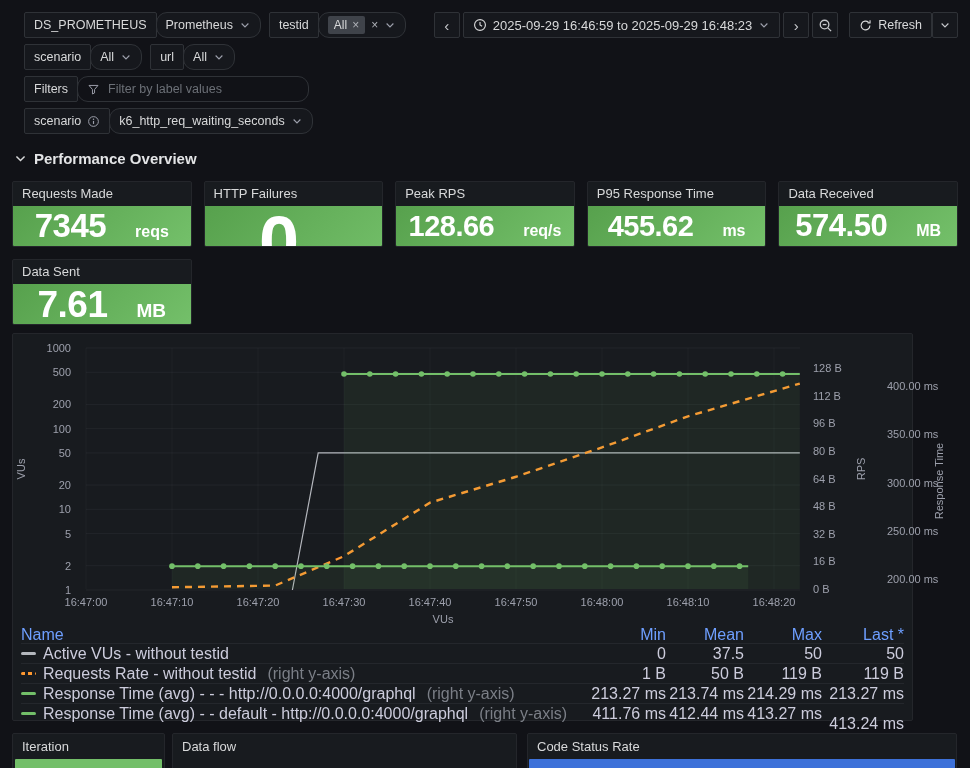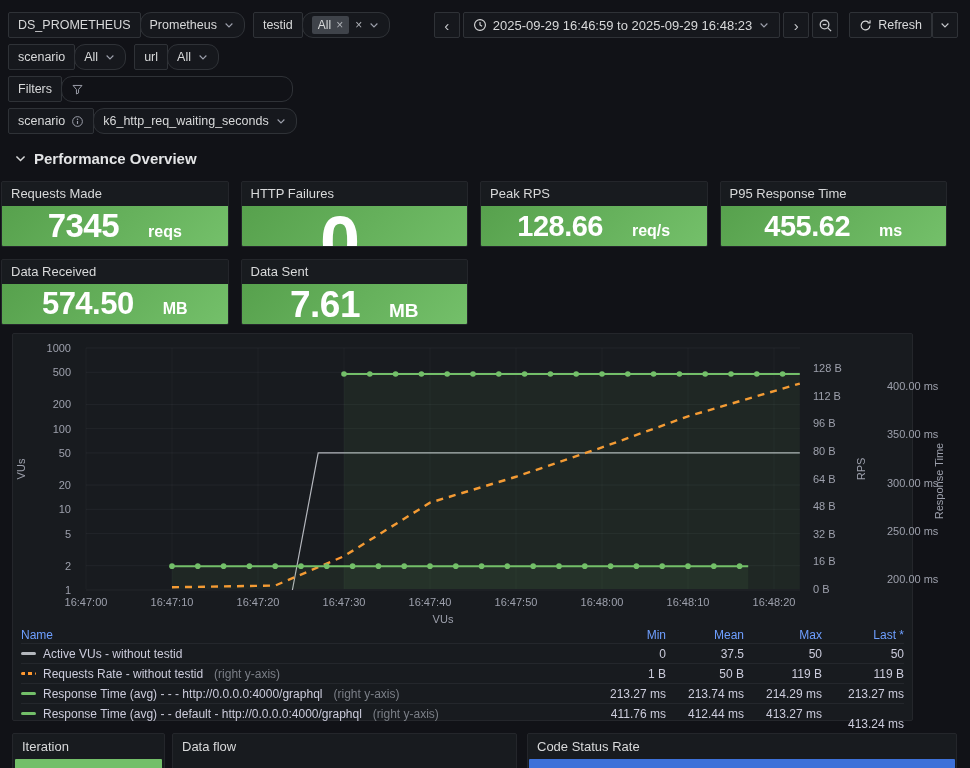--- a/index.html
+++ b/index.html
@@ -1,20 +1,20 @@
 <!DOCTYPE html>
 <html><head>
 <meta charset="utf-8">
 <style>
   html,body{margin:0;padding:0;background:#111217;width:970px;height:768px;overflow:hidden;
     font-family:"Liberation Sans",sans-serif;-webkit-font-smoothing:antialiased;}
   #app{position:relative;width:970px;height:768px;background:#111217;color:#d8d9da;}
 
   
-  .row{position:absolute;left:8px;right:12px;display:flex;align-items:flex-end;}
+  .row{position:absolute;left:24px;right:12px;display:flex;align-items:flex-end;}
   .grp{display:flex;align-items:stretch;}
   .gbox{display:flex;align-items:center;gap:6px;padding:0 9px;height:26px;background:#16181d;
     border:1px solid #2f3237;border-radius:2px;font-size:12.5px;color:#d8d9da;white-space:nowrap;box-sizing:border-box;}
   .grp .gbox + .gbox{margin-left:-1px;border-radius:11px;}
   .gap8{margin-left:8px;}
   .pill{display:flex;align-items:center;gap:5px;background:#3f434a;border-radius:2px;height:18px;
     padding:0 6px;font-size:12px;color:#d8d9da;}
   .pill .x, .xclear{color:#aeb1b7;font-size:12px;line-height:1;cursor:pointer;}
   .sq{width:26px;justify-content:center;padding:0;color:#c7c9cd;font-size:15px;}
   .right-cluster{margin-left:auto;display:flex;align-items:center;gap:3px;}
@@ -23,22 +23,22 @@
   input.filter-input{flex:1;background:transparent;border:none;outline:none;color:#d8d9da;
     font-size:12.5px;font-family:"Liberation Sans",sans-serif;}
   input.filter-input::placeholder{color:#6c7077;}
   .filters-input-box{width:232px;background:#111217;}
 
   
   .section-head{position:absolute;left:14px;top:150px;display:flex;align-items:center;gap:7px;
     font-size:15px;font-weight:700;color:#e3e4e6;}
 
   
-  .stats{position:absolute;left:1px;top:181px;width:946px;height:144px;display:grid;
-    grid-template-columns:repeat(4,1fr);gap:12px;}
+  .stats{position:absolute;left:12px;top:181px;width:946px;height:144px;display:grid;
+    grid-template-columns:repeat(5,1fr);gap:12px;}
   .stat{background:#181b1f;border:1px solid #24262b;border-radius:2px;display:flex;flex-direction:column;overflow:hidden;}
   .stat-title{height:24px;line-height:24px;padding:0 9px;font-size:13px;color:#d8d9da;}
   .stat-body{flex:1;background:linear-gradient(135deg,#57a14d 0%,#74c06a 100%);display:flex;
     align-items:center;justify-content:center;}
   .stat-valwrap{display:flex;align-items:baseline;gap:5px;color:#fff;justify-content:space-between;}
   .stat-num{font-size:29px;font-weight:700;letter-spacing:-0.5px;}
   .stat-unit{font-size:16px;font-weight:700;padding-left:24px;}
   .stat:nth-child(1) .stat-num{font-size:33px;}
   .stat:nth-child(2) .stat-num{font-size:72px;line-height:1;}
   .stat:nth-child(5) .stat-num{font-size:31px;}
@@ -46,21 +46,21 @@
   .stat:nth-child(6) .stat-unit{font-size:19px;}
 
   
   .ts-panel{position:absolute;left:12px;top:333px;width:901px;height:388px;background:#181b1f;
     border:1px solid #24262b;border-radius:2px;box-sizing:border-box;}
   .ts-chart{position:absolute;left:0;top:0;width:943px;height:290px;}
   .tick{font:11px "Liberation Sans",sans-serif;fill:#9da0ac;}
   .axlab{font:11px "Liberation Sans",sans-serif;fill:#9da0ac;}
 
   
-  .legend{position:absolute;left:8px;right:8px;top:292px;font-size:12px;}
+  .legend{position:absolute;left:8px;right:8px;top:292px;font-size:16px;}
   .lg-row{display:flex;align-items:center;height:19px;border-top:1px solid rgba(204,204,220,0.07);}
   .lg-head{height:17px;border-top:none;color:#6e9fff;}
   .lg-name{flex:1;display:flex;align-items:center;gap:7px;color:#ccccdc;overflow:hidden;white-space:nowrap;}
   .lg-head .lg-name{color:#6e9fff;}
   .lg-suffix{color:#7b7f87;margin-left:4px;}
   .lg-col{width:78px;text-align:right;color:#ccccdc;}
   .lg-head .lg-col{color:#6e9fff;}
   .lic{width:15px;height:3px;border-radius:2px;flex:0 0 auto;}
   .lic-gray{background:#b4b7bd;}
   .lic-orange{background:repeating-linear-gradient(90deg,#ff9830 0 4px,transparent 4px 7px);}
@@ -193,20 +193,21 @@
     <div class="grp">
       <div class="gbox">
         <span>Filters</span>
       </div>
       <div class="gbox filters-input-box">
         <span class="icon">
           <svg width="13" height="13" viewBox="0 0 16 16">
               <path d="M2.5 3h11L9.3 8v4.2l-2.6 1.3V8z" stroke="#9da0ac" stroke-width="1.2" fill="none"></path>
             </svg>
         </span>
+        <input class="filter-input" placeholder="Filter by label values" style="">
       </div>
     </div>
   </div>
 
   <div class="row" style="top:108px;">
     <div class="grp">
       <div class="gbox">
         <span>scenario</span>
         <span class="icon">
           <svg width="13" height="13" viewBox="0 0 16 16">

